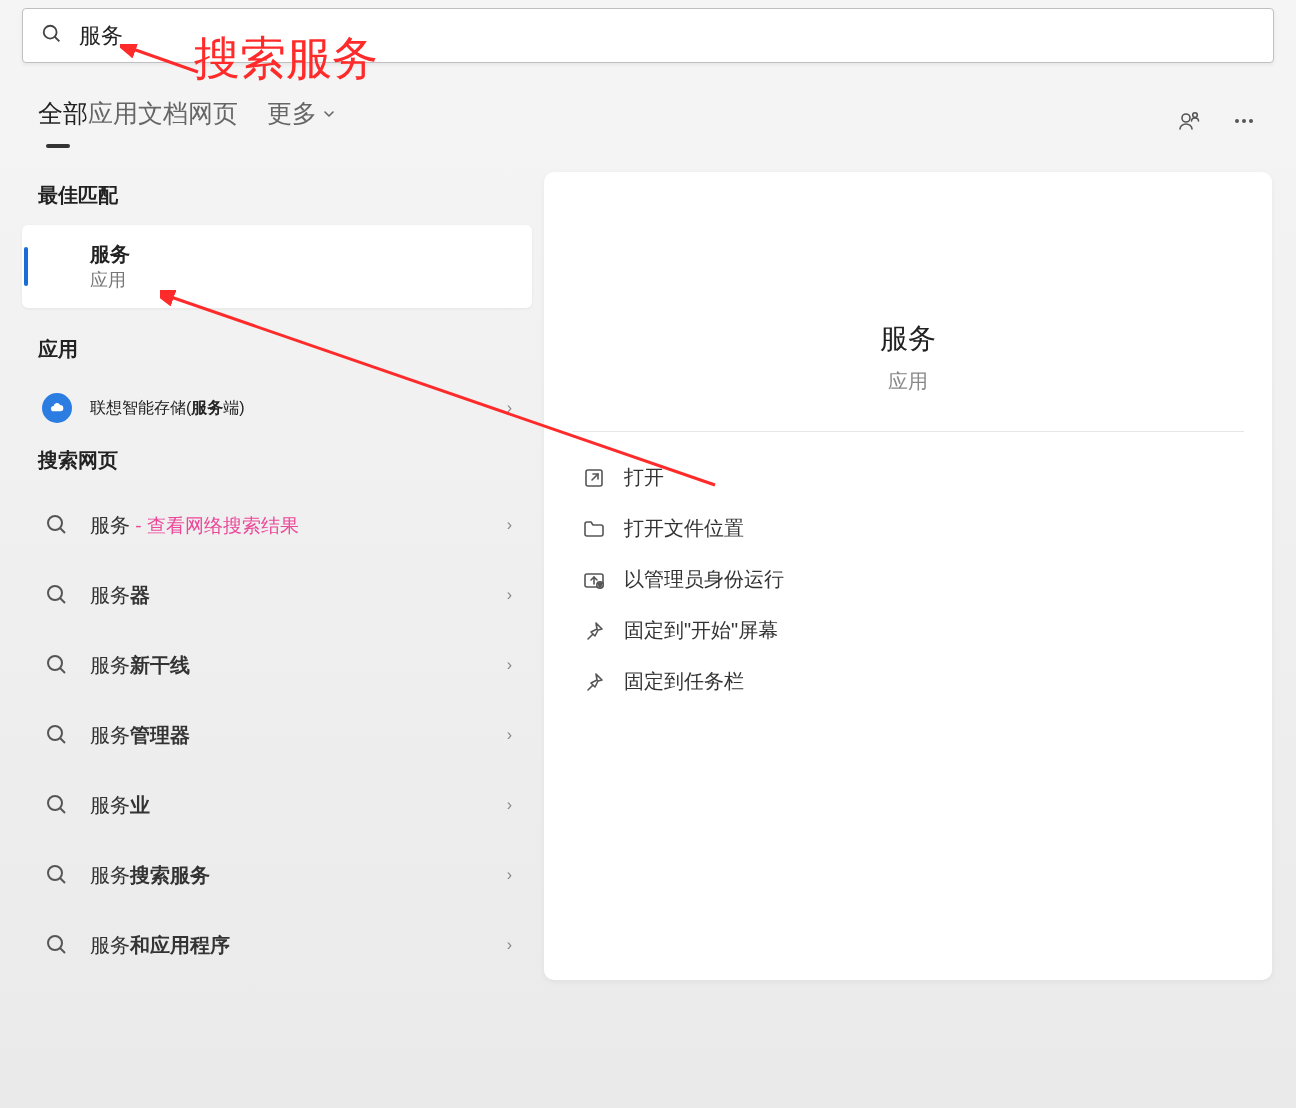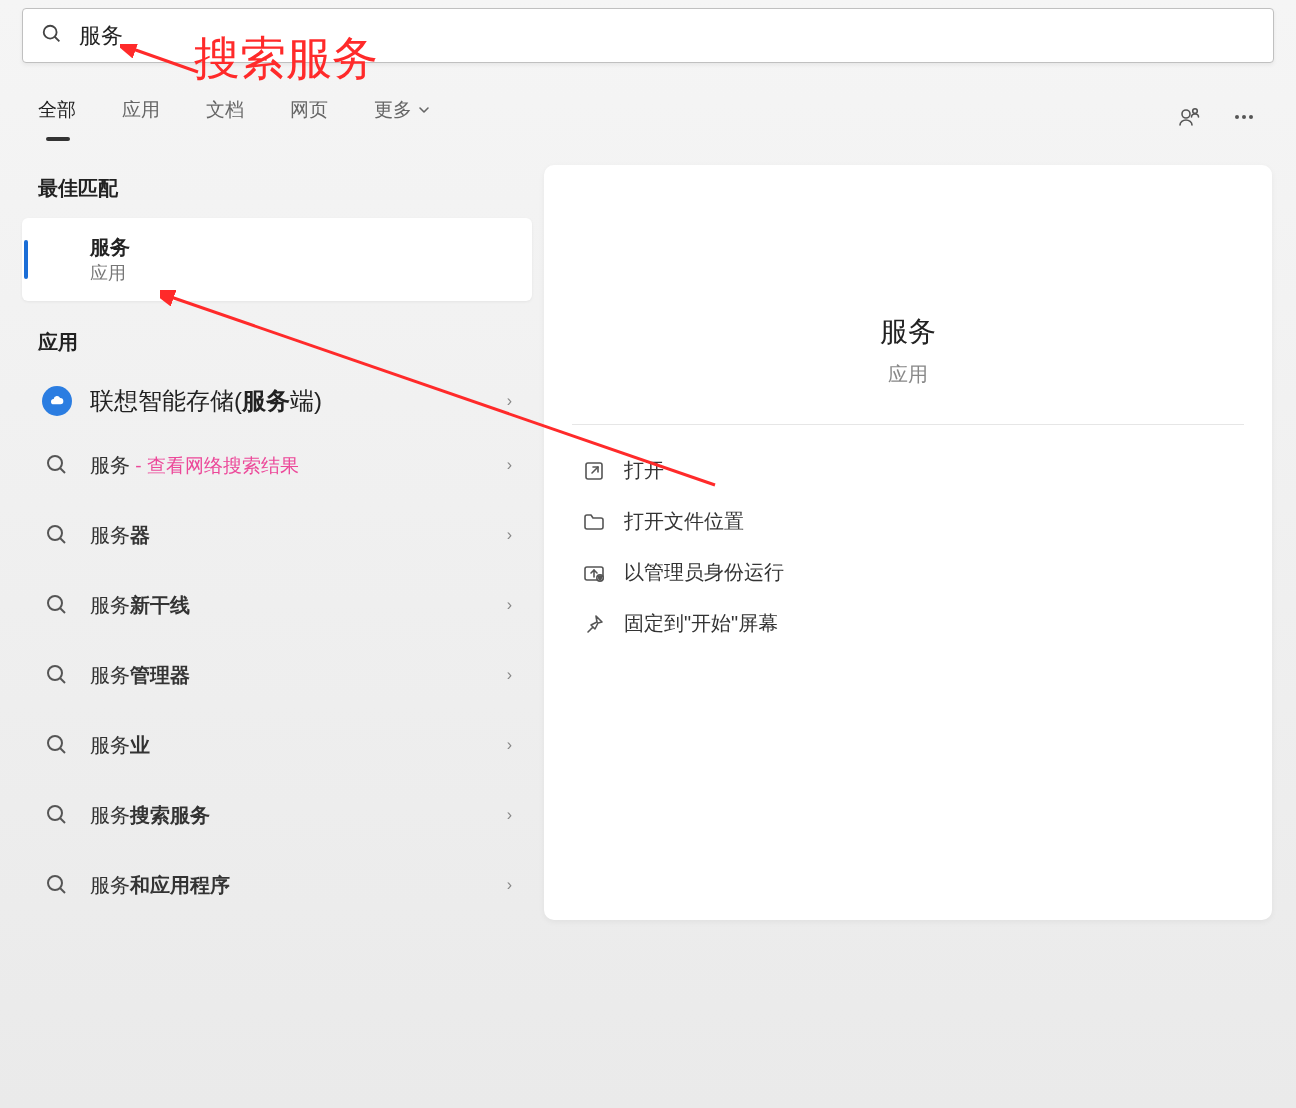--- a/index.html
+++ b/index.html
@@ -61,37 +61,36 @@
       width: 560px;
       height: 200px;
       pointer-events: none;
     }
 
     
     .tabs {
       display: flex;
       align-items: center;
       padding: 26px 38px 0 38px;
-      gap: 46px;
-      font-size: 19px;
+      font-size: 25px;
       color: #666;
     }
     .tab { cursor: pointer; position: relative; padding-bottom: 14px; }
     .tab.active { color: #222; }
     .tab.active::after {
       content: "";
       position: absolute;
       left: 8px;
       bottom: -4px;
       width: 24px;
       height: 4px;
       background: #333;
       border-radius: 2px;
     }
-    .tab-more { display: flex; align-items: center; gap: 6px; }
+    .tab-more { display: flex; align-items: center; gap: 6px; margin-left: 29px; }
     .chevron-down { width: 12px; height: 12px; }
     .tabs-spacer { flex: 1; }
     .tab-right-icons { display: flex; gap: 26px; align-items: center; color: #555; }
     .icon-btn { width: 28px; height: 28px; display: flex; align-items: center; justify-content: center; cursor: pointer; }
 
     
     .main {
       display: flex;
       padding: 28px 6px 0 22px;
       gap: 12px;
@@ -276,27 +275,28 @@
 
     <div class="result-item">
       <span class="result-icon">
         <span class="circle-blue">
             <svg viewBox="0 0 24 24">
               <path d="M7 17a4 4 0 0 1 0-8 5 5 0 0 1 9.6-1.4A4 4 0 0 1 17 17z"></path>
             </svg>
           </span>
       </span>
       <div class="result-text">
-        <span class="term" style="font-size:24px;color:#222;">
+        <span class="term" style="font-size:16px;color:#222;">
           <span>联想智能存储(</span><b>服务</b><span>端)</span>
         </span>
       </div>
       <span class="chev">›</span>
     </div>
 
+    <div class="section-header">搜索网页</div>
 
     <div id="web-list">
         <div class="result-item web-row">
     <span class="result-icon">
       <svg class="search-line-icon" viewBox="0 0 24 24">
               <circle cx="10" cy="10" r="7"></circle>
               <line x1="20" y1="20" x2="15" y2="15"></line>
             </svg>
     </span>
     <div class="result-text">
@@ -427,20 +427,26 @@
             <circle cx="18" cy="17" r="3.2" fill="#fff"></circle>
             <path d="M18 14l2 1v2c0 1.6-1 2.6-2 3-1-.4-2-1.4-2-3v-2z" fill="#555" stroke="none"></path>
           </svg>
         <span>以管理员身份运行</span>
       </div>
       <div class="action-item">
         <svg class="action-icon stroke" viewBox="0 0 24 24">
             <path d="M14 4l6 6-4 1-3 6-2-2-5 5 5-5-2-2 6-3z"></path>
           </svg>
         <span>固定到"开始"屏幕</span>
+      </div>
+      <div class="action-item">
+        <svg class="action-icon stroke" viewBox="0 0 24 24">
+            <path d="M14 4l6 6-4 1-3 6-2-2-5 5 5-5-2-2 6-3z"></path>
+          </svg>
+        <span>固定到任务栏</span>
       </div>
     </div>
   </div>
 </div>
 
 <svg class="annotation-arrow2" viewBox="0 0 560 200">
   <defs>
     <marker id="ah2" markerWidth="12" markerHeight="12" refX="2" refY="3" orient="auto">
       <path d="M0,0 L0,6 L9,3 z" fill="#ff2a2a"></path>
     </marker>

